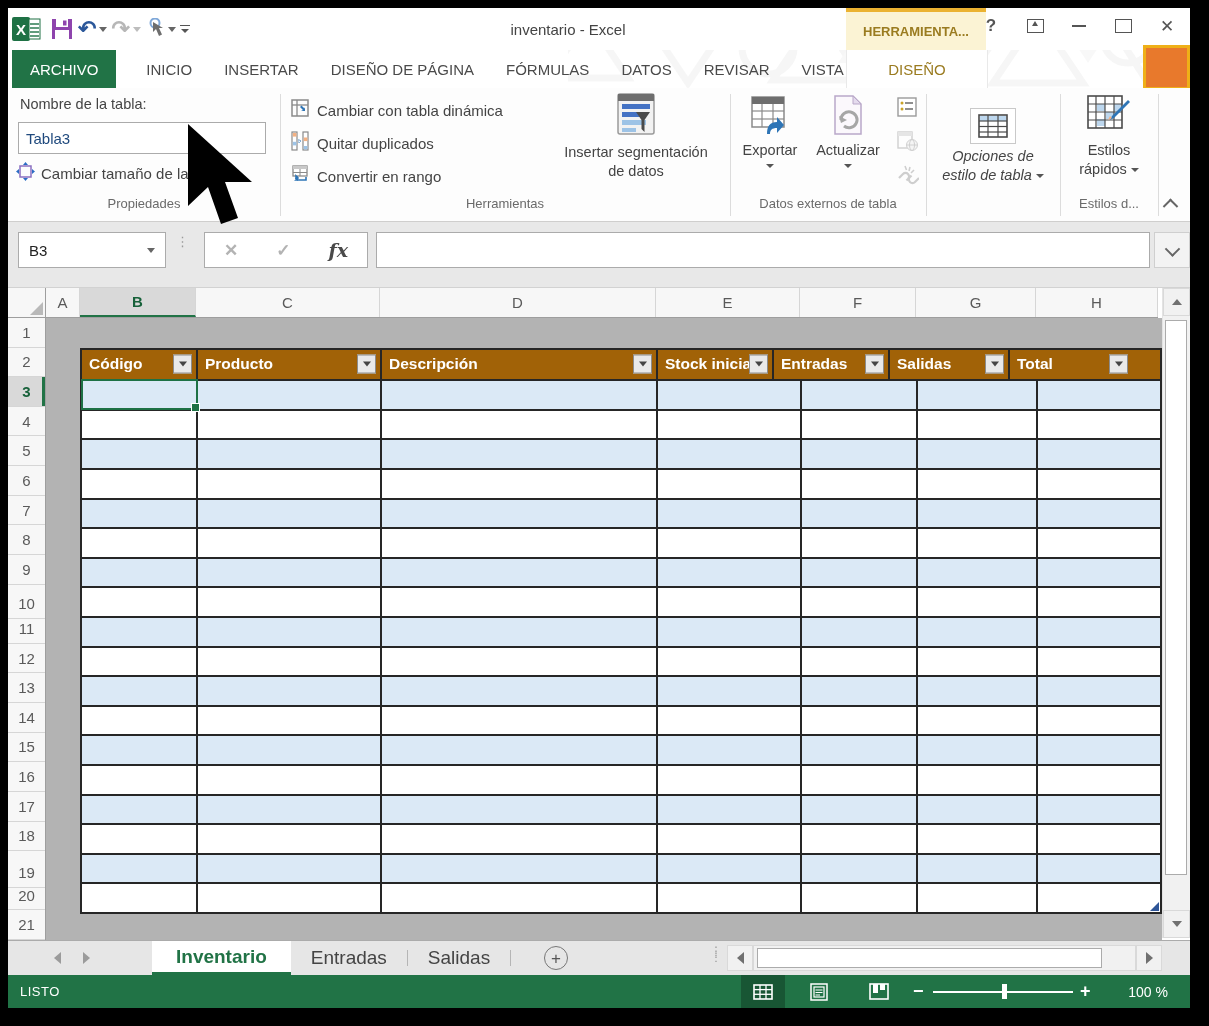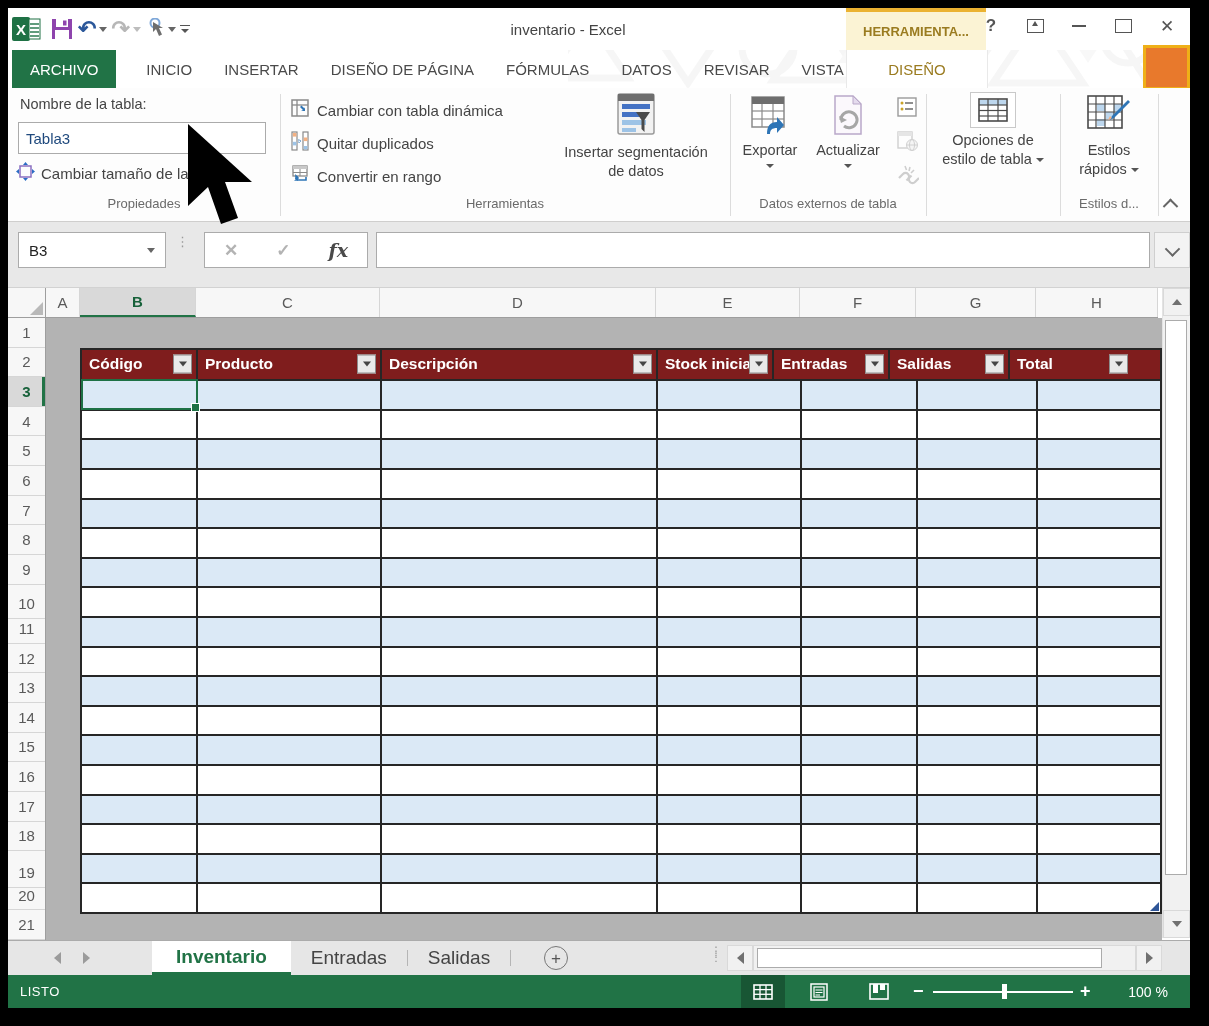--- a/index.html
+++ b/index.html
@@ -68,21 +68,21 @@
   .corner-tri{width:0;height:0;border-left:13px solid transparent;border-bottom:13px solid #B9B9B9;margin:0 2px 2px 0;}
   .chcell.sel{background:#D9D9D9;color:#17613A;font-weight:bold;border-bottom:2.5px solid #217346;}
 
   
   #gridarea{position:absolute;left:0;top:310px;width:1182px;height:622px;background:#fff;overflow:hidden;}
   #graybg{position:absolute;left:38px;top:0;width:1116px;height:622px;background:#B3B3B3;}
   #rowheaders{position:absolute;left:0;top:0;width:38px;height:622px;background:#F7F7F7;border-right:1px solid #9E9E9E;box-sizing:border-box;}
   .rhcell{position:absolute;left:0;width:100%;display:flex;align-items:center;justify-content:center;font-size:15px;color:#5a5a5a;border-bottom:1px solid #D6D6D6;box-sizing:border-box;}
   .rhcell.sel{background:#D9D9D9;color:#17613A;font-weight:bold;box-shadow:inset -3px 0 0 #217346;}
   #table{position:absolute;left:72px;top:29.6px;border:2.5px solid #262626;background:#fff;box-sizing:content-box;}
-  #table-head{display:flex;background:#7f1d1d;}
+  #table-head{display:flex;background:#a16207;}
   .thcell{position:relative;display:flex;align-items:center;box-sizing:border-box;border-right:2px solid #262626;height:29.6px;}
   .thcell:last-child{border-right:none;}
   .thcell .tlabel{color:#fff;font-weight:bold;font-size:15.5px;padding-left:7px;white-space:nowrap;overflow:hidden;}
   .filterbtn{position:absolute;right:4px;top:50%;transform:translateY(-50%);width:19px;height:19px;background:#E9E9E9;border:1px solid #8C8C8C;box-sizing:border-box;display:flex;align-items:center;justify-content:center;}
   .filterbtn i{width:0;height:0;border-left:4.5px solid transparent;border-right:4.5px solid transparent;border-top:5.5px solid #444;}
   .trow{display:flex;}
   .tcell{box-sizing:border-box;border-right:2px solid #262626;border-top:2px solid #262626;height:29.6px;background:#fff;position:relative;}
   .tcell:last-child{border-right:none;}
   .trow.band .tcell{background:#DBE9F6;}
   #sel-overlay{position:absolute;left:-1px;top:29.6px;width:117px;height:31px;border:2.5px solid #1E7145;box-sizing:border-box;pointer-events:none;}
@@ -326,21 +326,21 @@
               <line x1="10" y1="2" x2="11.5" y2="6"></line>
               <line x1="15" y1="3" x2="14" y2="7"></line>
               <line x1="19" y1="6" x2="16" y2="9"></line>
             </g>
         </svg>
       </span>
     </div>
     <div class="glabel" style="left:722px;width:196px;">Datos externos de tabla</div>
     <div class="gdiv" style="left:918px;"></div>
 
-    <div class="bigbtn" style="left:924px;top:4px;width:122px;">
+    <div class="bigbtn" style="left:924px;top:20px;width:122px;font-style:italic;">
       <span style="display:inline-flex;border:1px solid #C9C9C9;padding:5px 7px;background:#fff;">
         <svg width="30" height="24" viewBox="0 0 30 24">
           <rect x="1" y="1" width="28" height="22" fill="#fff" stroke="#4a4a4a" stroke-width="1.6"></rect>
           <g fill="#BDD7EE">
               <rect x="2" y="2" width="26" height="5"></rect>
             </g>
           <g stroke="#4a4a4a" stroke-width="1.2">
               <line x1="1" y1="7" x2="29" y2="7"></line>
               <line x1="1" y1="12.5" x2="29" y2="12.5"></line>
               <line x1="1" y1="18" x2="29" y2="18"></line>

